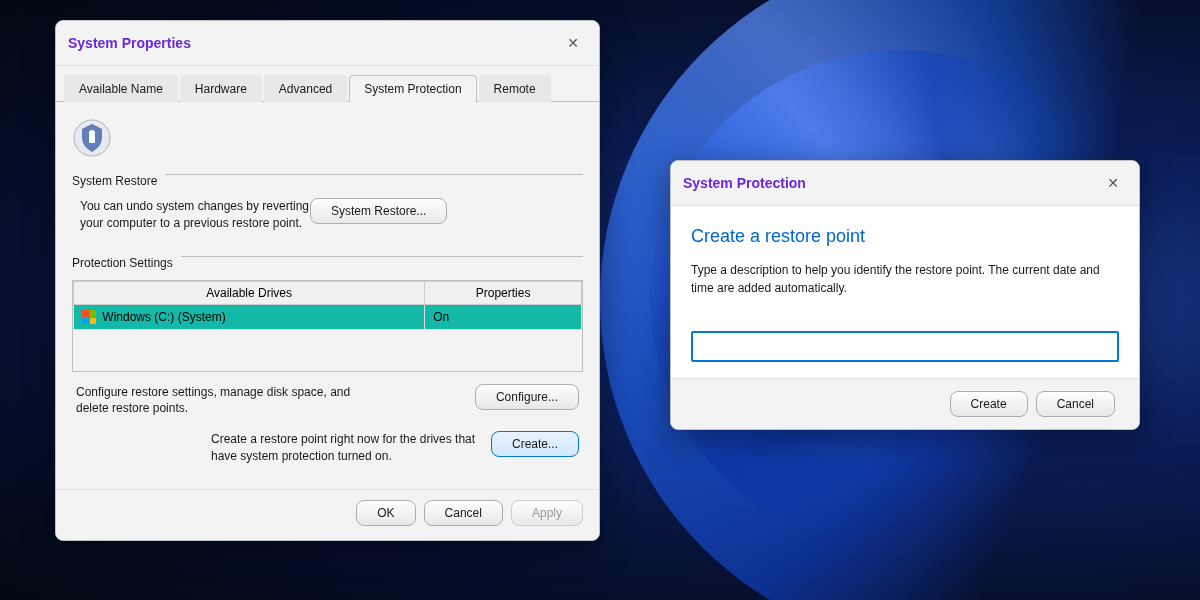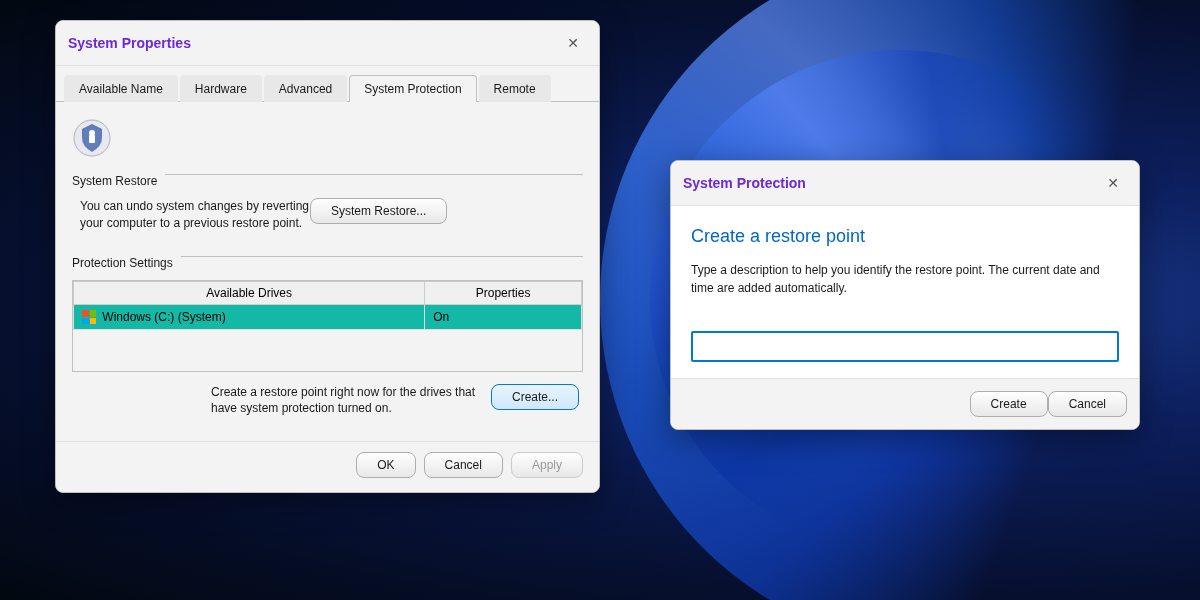--- a/index.html
+++ b/index.html
@@ -334,21 +334,22 @@
       border-radius: 2px;
       font-size: 13px;
       outline: none;
       background: white;
       margin-bottom: 6px;
     }
 
     .sys-protect-footer {
       display: flex;
       justify-content: flex-end;
-      padding: 12px 12px;
+      gap: 8px;
+      padding: 12px 24px;
       background: #f3f3f3;
       border-top: 1px solid #e0e0e0;
     }
 
     
     .win-icon {
       display: inline-grid;
       grid-template-columns: 1fr 1fr;
       gap: 1px;
       width: 14px;
@@ -436,20 +437,24 @@
                 </span>
                 <span>Windows (C:) (System)</span>
               </td>
               <td>On</td>
             </tr>
           </tbody>
         </table>
       </div>
     </div>
 
+    <div class="configure-row">
+      <p class="configure-desc">Configure restore settings, manage disk space, and delete restore points.</p>
+      <button class="win-button">Configure...</button>
+    </div>
 
     <div class="create-row">
       <p class="create-desc">Create a restore point right now for the drives that have system protection turned on.</p>
       <button class="win-button primary">Create...</button>
     </div>
 
   </div>
 
   <div class="dialog-footer">
     <button class="win-button">OK</button>

